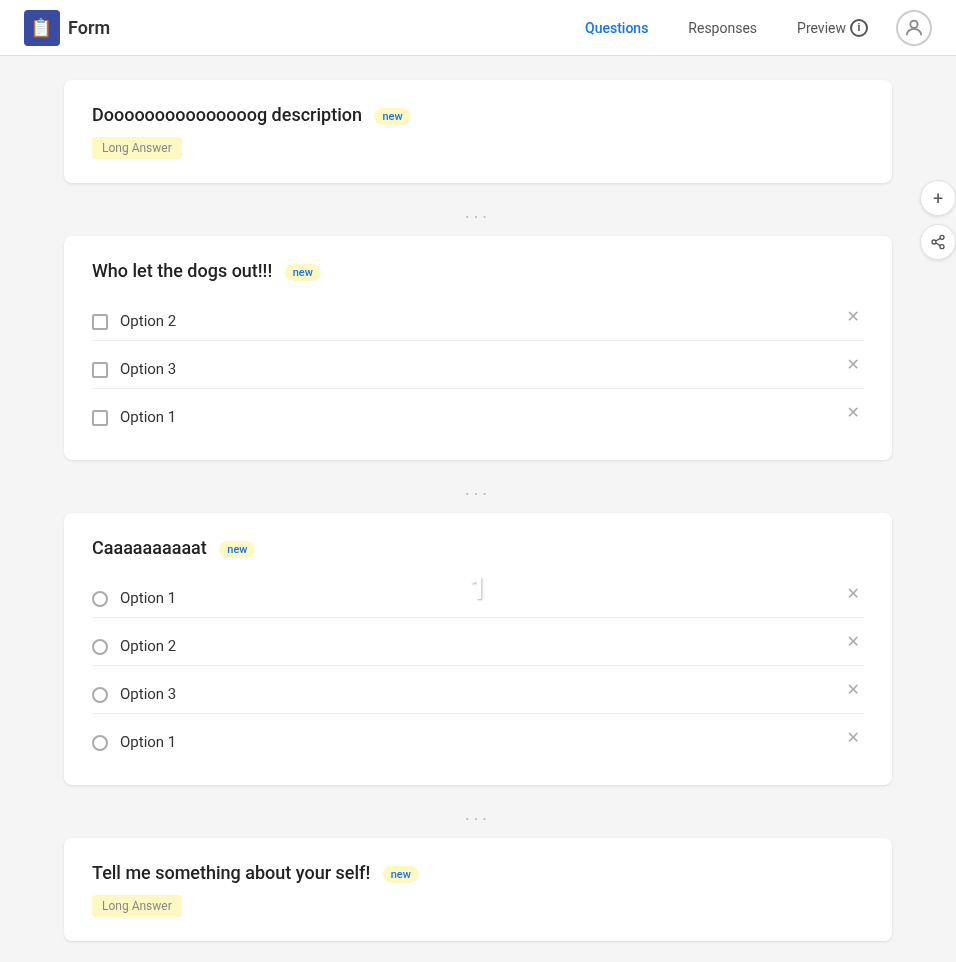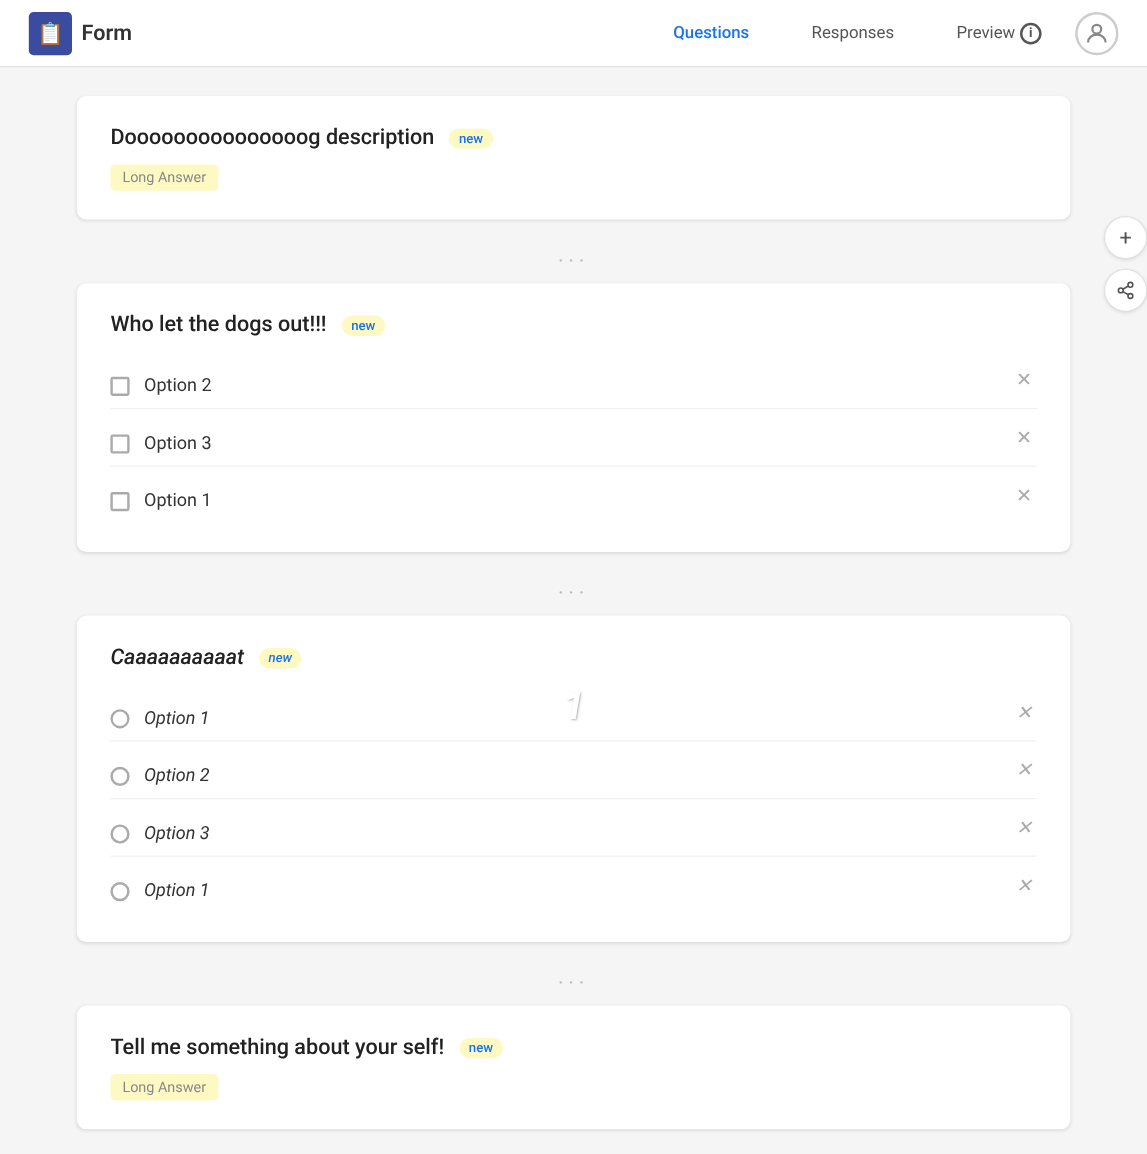--- a/index.html
+++ b/index.html
@@ -39,21 +39,21 @@
       justify-content: center;
       font-size: 18px;
     }
     .header-title {
       font-size: 18px;
       font-weight: 600;
       color: #333;
     }
     .header-nav {
       display: flex;
-      gap: 20px;
+      gap: 8px;
       align-items: center;
     }
     .nav-item {
       padding: 8px 16px;
       font-size: 14px;
       color: #555;
       cursor: pointer;
       border-radius: 4px;
       text-decoration: none;
     }
@@ -303,21 +303,21 @@
         <span class="option-label">Option 1</span>
         <span class="option-delete">✕</span>
       </div>
     </div>
   </div>
 
   <div class="section-divider">
     <span>···</span>
   </div>
 
-  <div class="form-section" style="position:relative;font-style:italic;">
+  <div class="form-section" style="position:relative;">
     <div class="section-question">
       <span>Caaaaaaaaaat</span>
       <span class="badge-new">new</span>
     </div>
     <div class="options-list">
       <div class="option-item">
         <div class="option-radio"></div>
         <span class="option-label">Option 1</span>
         <span class="page-indicator">1</span>
         <span class="option-delete">✕</span>

